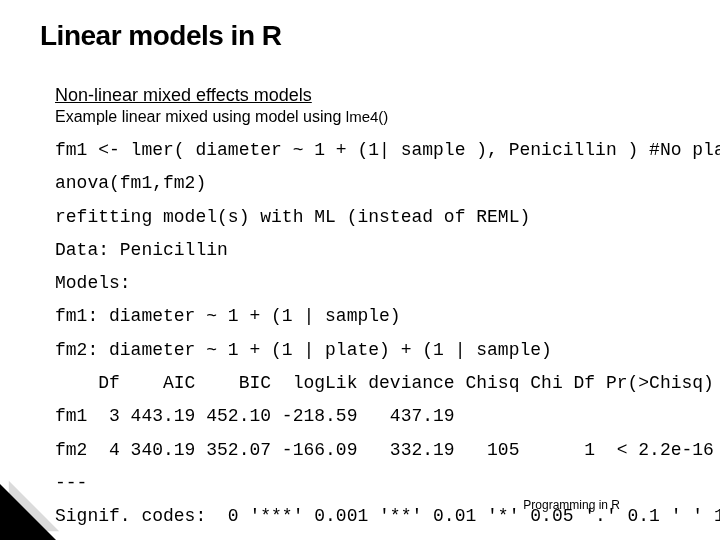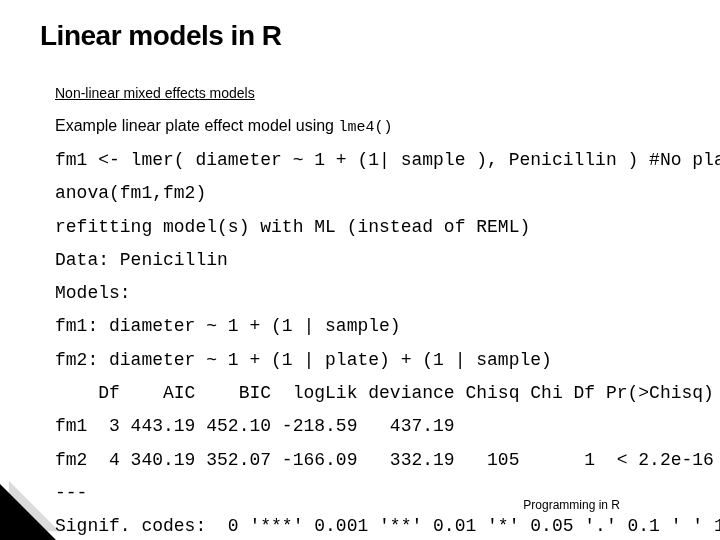--- a/index.html
+++ b/index.html
@@ -27,32 +27,32 @@
     color: #000;
     letter-spacing: -0.5px;
   }
   .content {
     position: absolute;
     top: 85px;
     left: 55px;
     right: 30px;
   }
   .subhead {
-    font-size: 14px;
+    font-size: 18px;
     font-weight: 400;
     color: #000;
     text-decoration: underline;
-    margin-bottom: 16px;
+    margin-bottom: 2px;
   }
   .desc {
     font-size: 16px;
     color: #000;
   }
   .desc .mono-inline {
-    font-family: Liberation Mono, monospace;
+    font-family: Liberation Sans, sans-serif;
     font-size: 15px;
   }
   .code {
     margin-top: 8px;
     font-family: "Courier New", Courier, monospace;
     font-size: 18px;
     line-height: 1.85;
     color: #000;
     white-space: pre;
   }
@@ -91,21 +91,21 @@
 </head>
 <body>
 
 <div class="slide">
 
   <div class="title">Linear models in R</div>
 
   <div class="content">
     <div class="subhead">Non-linear mixed effects models</div>
     <div class="desc">
-      <span>Example linear plate effect model using </span><span class="mono-inline">lme4()</span>
+      <span>Example linear mixed using model using </span><span class="mono-inline">lme4()</span>
     </div>
     <div class="code">fm1 &lt;- lmer( diameter ~ 1 + (1| sample ), Penicillin ) #No plate
 anova(fm1,fm2)
 refitting model(s) with ML (instead of REML)
 Data: Penicillin
 Models:
 fm1: diameter ~ 1 + (1 | sample)
 fm2: diameter ~ 1 + (1 | plate) + (1 | sample)
     Df    AIC    BIC  logLik deviance Chisq Chi Df Pr(&gt;Chisq)
 fm1  3 443.19 452.10 -218.59   437.19

